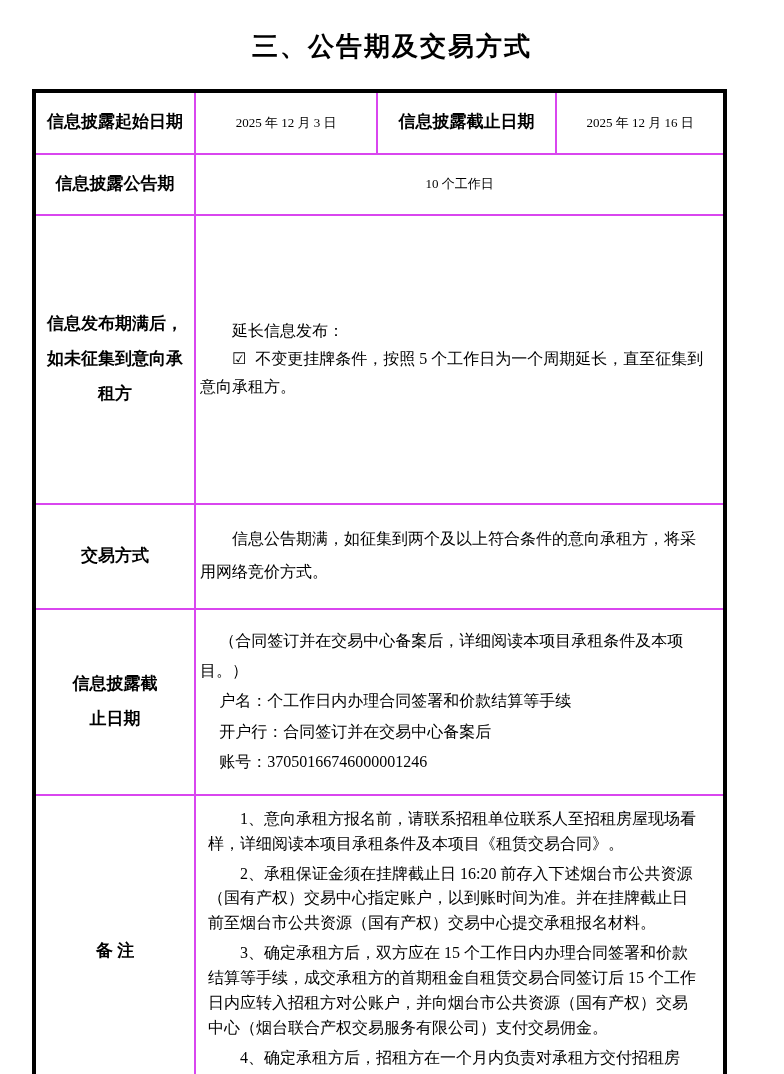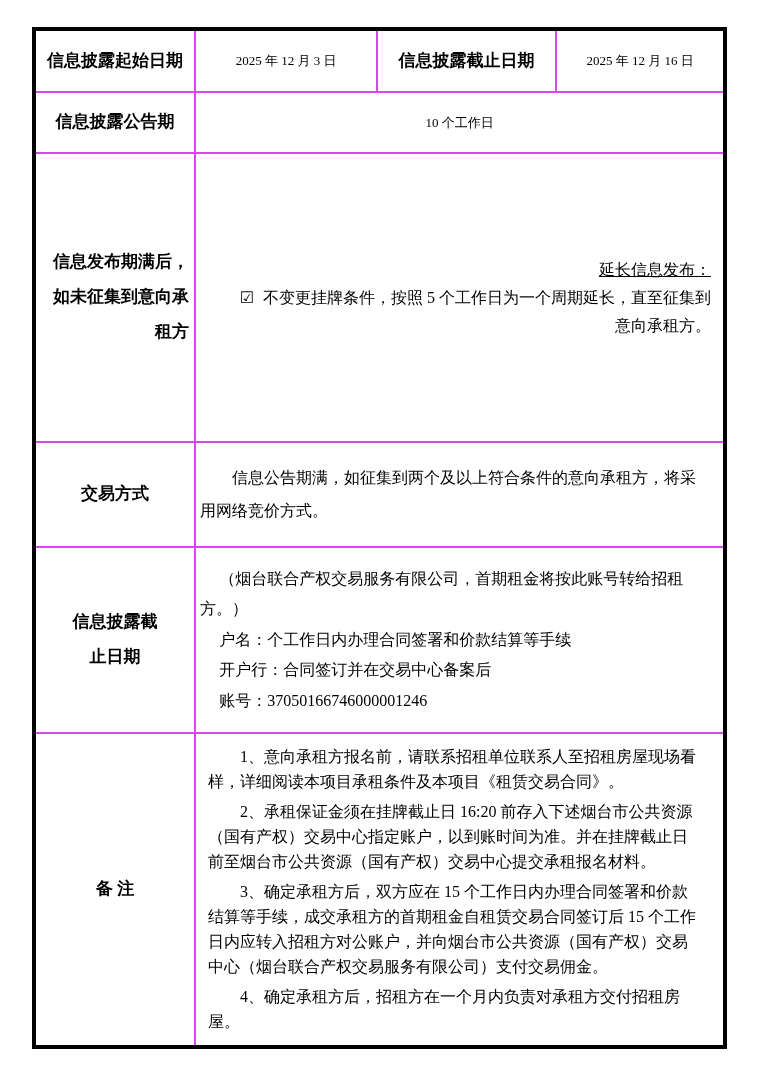--- a/index.html
+++ b/index.html
@@ -30,21 +30,21 @@
     border:4px solid #000;
   }
   td{
     border:2px solid #d946ef;
     vertical-align:middle;
     overflow:hidden;
   }
 
   tr.r1 td{ height:60px; }
   tr.r2 td{ height:59px; }
-  tr.r3 td{ height:275px;text-align:right; }
+  tr.r3 td{ height:275px; }
   tr.r4 td{ height:91px; }
   tr.r5 td{ height:172px; }
   tr.r6 td{ height:297px; }
 
   td.label{
     font-weight:bold;
     font-size:17px;
     text-align:center;
     line-height:2.05;
     padding:0 5px;
@@ -58,34 +58,35 @@
   }
 
   td.content{
     font-size:16px;
     padding:6px 12px 6px 4px;
   }
 
   p.para{ margin:0; text-indent:2em; }
 
   .ext p{ line-height:1.75; }
-  .ext .intro{ margin-bottom:0;text-decoration:underline; }
+  .ext .intro{ margin-bottom:0; }
   .checkbox{ margin-right:9px; }
 
   .trade p{ line-height:2.05; }
 
   .acct .line{ line-height:1.9; text-indent:1.2em; }
 
   .remarks p{ line-height:1.56; margin:5px 8px; }
 </style>
 </head>
 <body>
 
 <div class="page">
 
+  <h1 class="title">三、公告期及交易方式</h1>
 
   <table class="doc-table">
     <colgroup>
       <col style="width:161px">
       <col style="width:182px">
       <col style="width:179px">
       <col style="width:169px">
     </colgroup>
 
     <tbody>
@@ -114,21 +115,21 @@
       <td class="content trade" colspan="3">
         <p class="para">信息公告期满，如征集到两个及以上符合条件的意向承租方，将采用网络竞价方式。</p>
       </td>
     </tr>
 
     <tr class="r5">
       <td class="label">
         <div class="label-narrow">信息披露截止日期</div>
       </td>
       <td class="content acct" colspan="3">
-        <div class="line">（烟台联合产权交易服务有限公司，首期租金将按此账号转给招租方。）</div>
+        <div class="line">（合同签订并在交易中心备案后，详细阅读本项目承租条件及本项目。）</div>
         <div class="line">户名：个工作日内办理合同签署和价款结算等手续</div>
         <div class="line">开户行：合同签订并在交易中心备案后</div>
         <div class="line">账号：37050166746000001246</div>
       </td>
     </tr>
 
     <tr class="r6">
       <td class="label">备 注</td>
       <td class="content remarks" colspan="3">
         <p class="para">1、意向承租方报名前，请联系招租单位联系人至招租房屋现场看样，详细阅读本项目承租条件及本项目《租赁交易合同》。</p>

